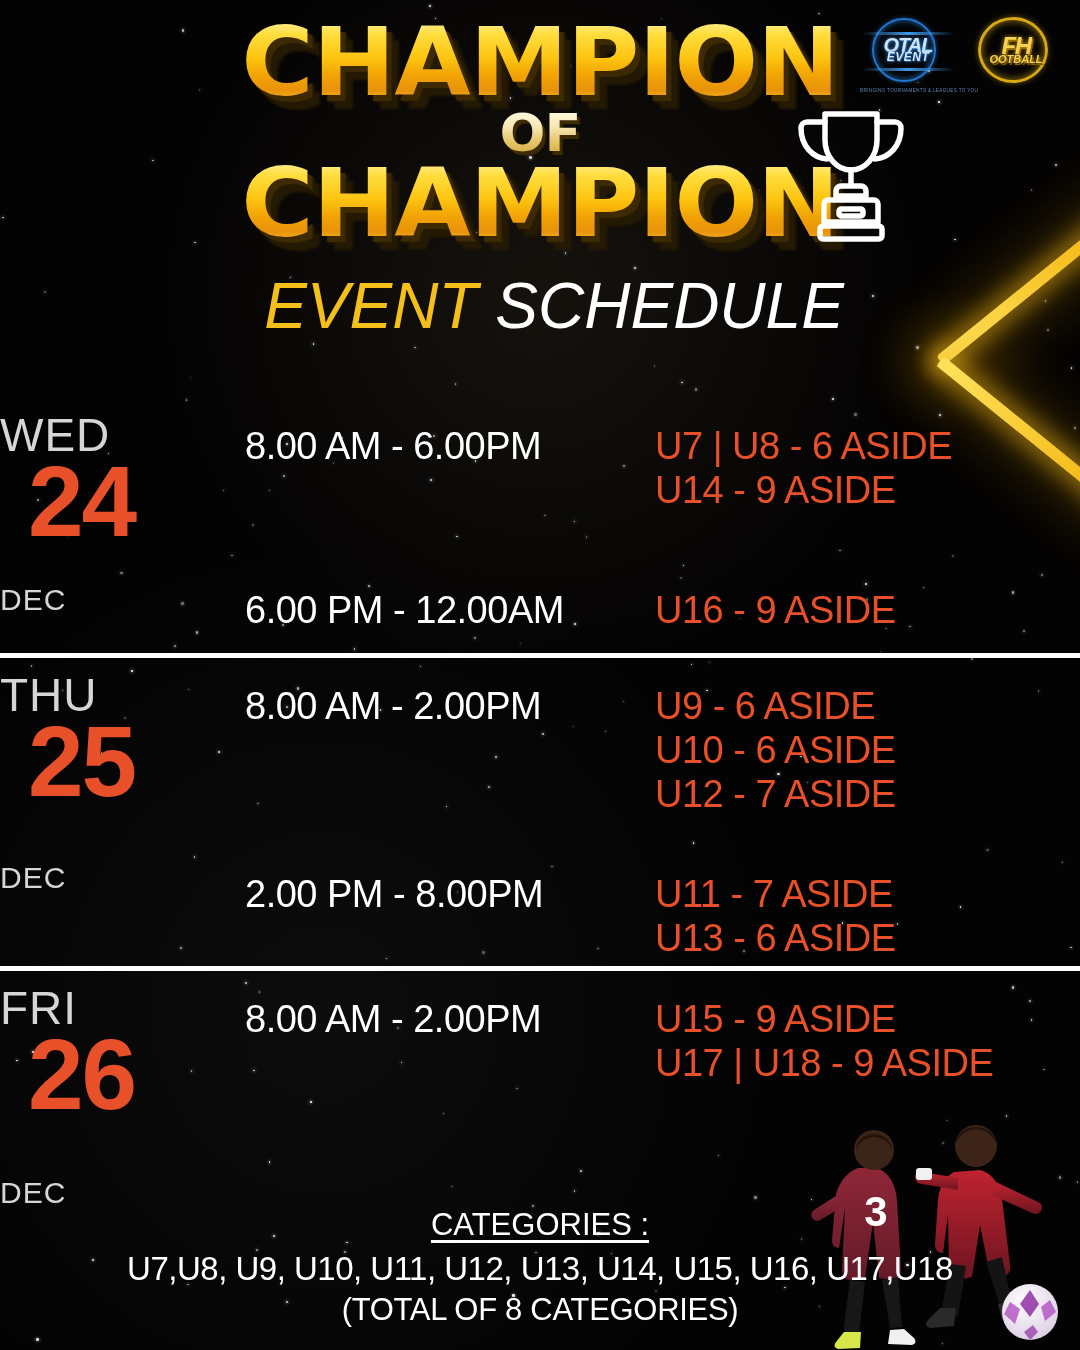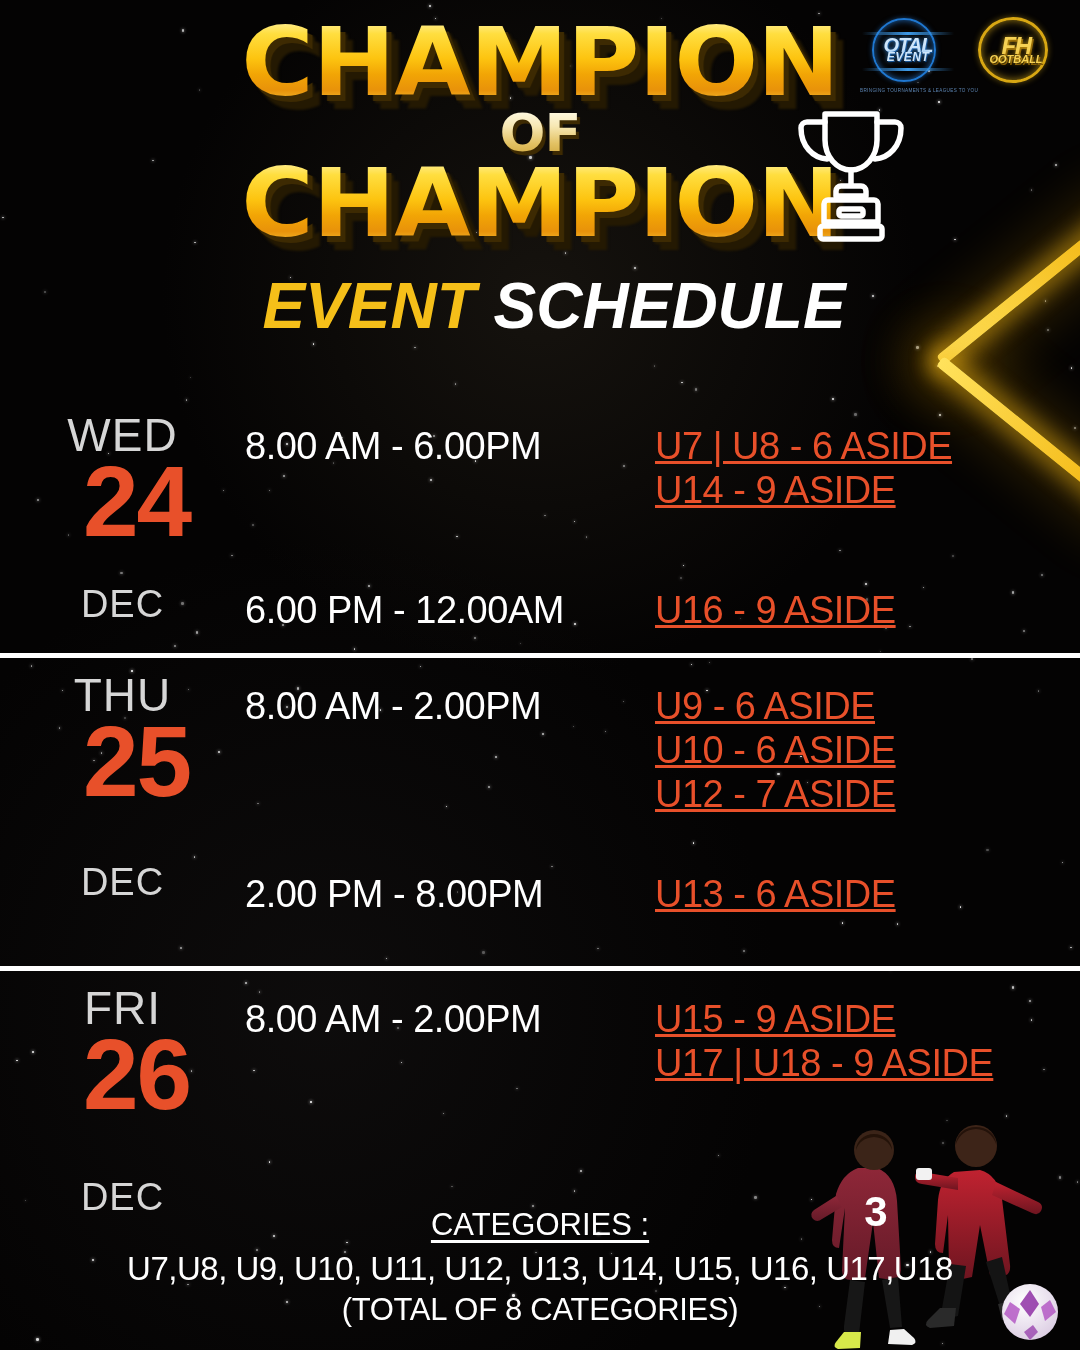--- a/index.html
+++ b/index.html
@@ -111,21 +111,21 @@
     margin:3px 0 1px 0;
     background:linear-gradient(to bottom, #fffce8 0%, #f7e8b4 35%, #e3c264 70%, #cfa63a 100%);
     -webkit-background-clip:text; background-clip:text;
     -webkit-text-fill-color:transparent;
     filter:drop-shadow(3px 4px 0 #3d2a02);
   }
 
   .evsched {
     margin-top:22px;
     font-size:64px;
-    font-weight:bold;
+    font-weight:normal;
     font-style:italic;
     letter-spacing:0px;
     white-space:nowrap;
     margin-left:28px;
   }
   .evsched .ev { color:#f5bf19; }
   .evsched .sc { color:#ffffff; }
 
   
   .trophy { position:absolute; left:787px; top:100px; width:128px; height:160px; }
@@ -134,58 +134,58 @@
   .rows { position:absolute; top:398px; left:0; width:1080px; }
   .rowblk { position:relative; display:flex; align-items:flex-start; }
   .rowblk.r1 { height:255px; }
   .rowblk.r2 { height:308px; }
   .rowblk.r3 { height:265px; }
 
   .divider { height:5px; width:1080px; background:#ffffff; }
 
   .datecol {
     width:245px; flex:0 0 245px;
-    text-align:center;
+    text-align:left;
     padding-top:14px;
     position:relative;
   }
   .dow {
     font-size:46px; color:#d6d6d6;
     letter-spacing:1px; line-height:1;
     font-weight:normal;
   }
   .dnum {
     font-size:100px; font-weight:bold;
     color:#e8502a; line-height:0.95;
     letter-spacing:-2px;
     margin-top:-4px;
     padding-left:28px;
   }
   .dmon {
-    font-size:38px; color:#d6d6d6;
+    font-size:30px; color:#d6d6d6;
     letter-spacing:1px; line-height:1;
   }
   .r1 .dmon { margin-top:36px; }
   .r2 .dmon { margin-top:54px; }
   .r3 .dmon { margin-top:56px; }
 
   .slots { flex:1; padding-top:26px; }
   .slot { display:flex; align-items:flex-start; }
   .slot + .slot { margin-top:0; }
   .r1 .slot + .slot { margin-top:76px; }
   .r2 .slot + .slot { margin-top:56px; }
 
   .time {
     width:410px; flex:0 0 410px;
     font-size:38px; color:#ffffff;
     letter-spacing:-0.5px; white-space:nowrap;
     line-height:1.16;
   }
   .cats { font-size:38px; color:#e8502a; line-height:1.16; letter-spacing:-0.5px; }
-  .cats div { white-space:nowrap;text-decoration:underline; }
+  .cats div { white-space:nowrap; }
 
   
   .players { position:absolute; right:0; bottom:0; width:280px; height:300px; }
 
   
   .footer {
     position:absolute; bottom:22px; left:0; width:1080px;
     text-align:center; color:#ffffff;
   }
   .foot-h { font-size:31px; text-decoration:underline; text-underline-offset:5px; letter-spacing:0px; }
@@ -480,20 +480,21 @@
             <div class="time">8.00 AM - 2.00PM</div>
             <div class="cats">
               <div>U9 - 6 ASIDE</div>
               <div>U10 - 6 ASIDE</div>
               <div>U12 - 7 ASIDE</div>
             </div>
           </div>
           <div class="slot">
             <div class="time">2.00 PM - 8.00PM</div>
             <div class="cats">
+              <div>U11 - 7 ASIDE</div>
               <div>U13 - 6 ASIDE</div>
             </div>
           </div>
         </div>
       </div>
       <div class="divider"></div>
       <div class="rowblk r3">
         <div class="datecol">
           <div class="dow">FRI</div>
           <div class="dnum">26</div>

